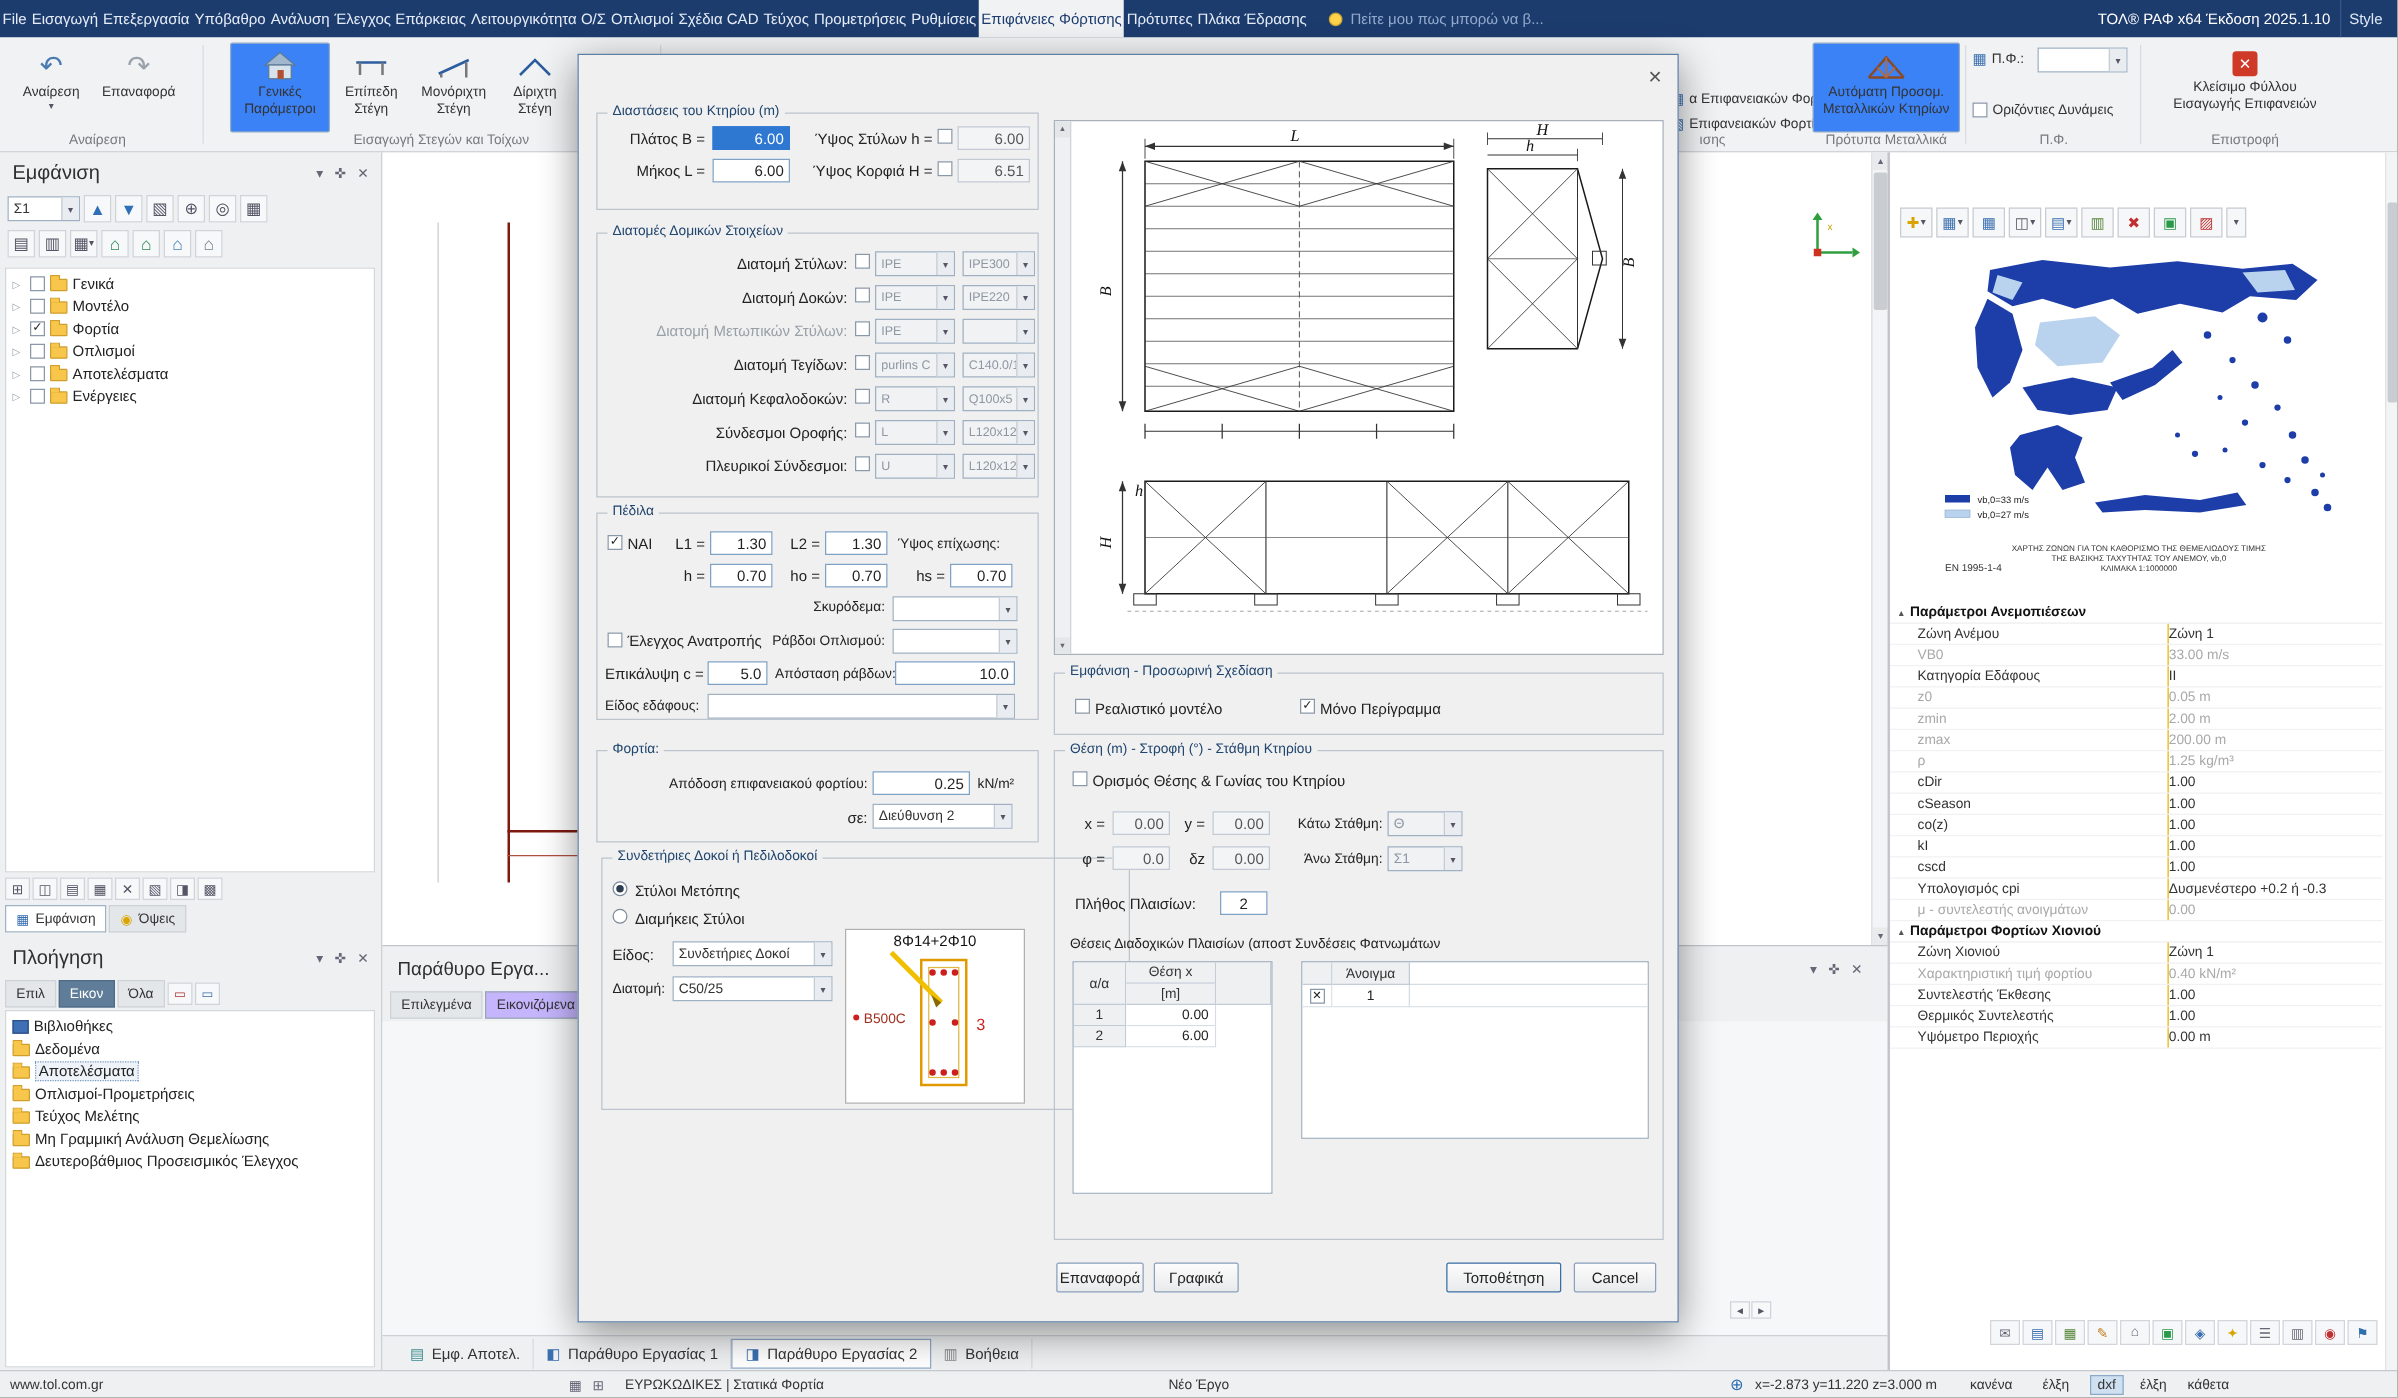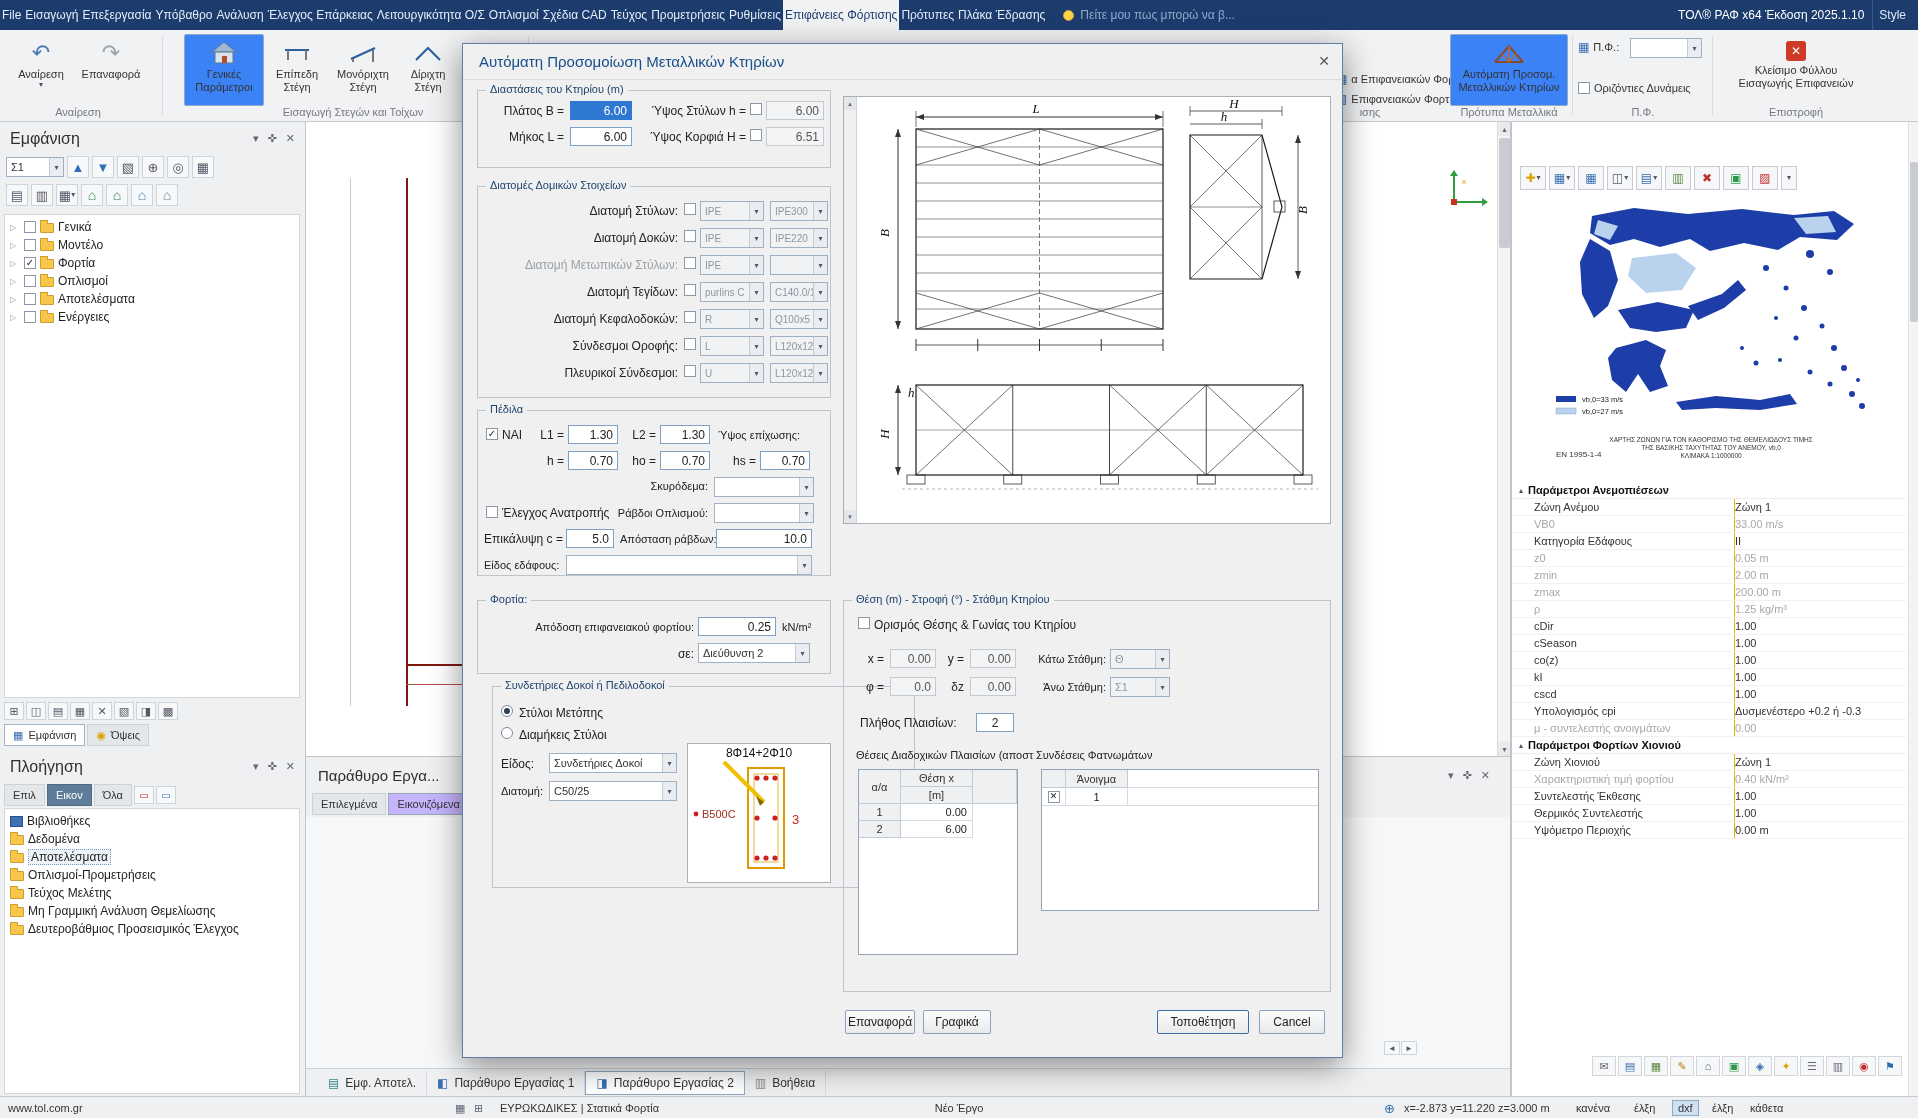--- a/index.html
+++ b/index.html
@@ -662,23 +662,20 @@
       <span class="ptool2" style="color:#667">▥</span>
       <span class="ptool2" style="color:#c03030">◉</span>
       <span class="ptool2" style="color:#2e6fae">⚑</span>
     </div>
     <div class="vscroll" style="left:396px;top:0;width:10px;height:974px;border-left:1px solid #e0e2e4">
       <span class="sb-th" style="left:1px;width:8px;top:40px;height:160px"></span>
     </div>
   </div>
 
   <div class="dialog">
-    <div class="dlg-title">
-      <span>Αυτόματη Προσομοίωση Μεταλλικών Κτηρίων</span>
-    </div>
     <span class="dlg-x">✕</span>
 
     <div class="grp" style="left:14px;top:46px;width:354px;height:78px">
       <span class="grp-lg">Διαστάσεις του Κτηρίου (m)</span>
       <span class="lbl r" style="left:4px;top:13px;width:82px">Πλάτος B =</span>
       <span class="inp sel" style="left:92px;top:10px;width:62px">6.00</span>
       <span class="lbl r" style="left:158px;top:13px;width:110px">Ύψος Στύλων h =</span>
       <span class="cb" style="position:absolute;left:272px;top:12px"></span>
       <span class="inp ds" style="left:288px;top:10px;width:58px">6.00</span>
       <span class="lbl r" style="left:4px;top:39px;width:82px">Μήκος L =</span>
@@ -812,21 +809,21 @@
       <span class="lbl r s" style="left:4px;top:20px;width:212px">Απόδοση επιφανειακού φορτίου:</span>
       <span class="inp" style="left:220px;top:16px;width:78px">0.25</span>
       <span class="lbl s" style="left:304px;top:20px">kN/m²</span>
       <span class="lbl r" style="left:150px;top:46px;width:66px">σε:</span>
       <div class="combo" style="position:absolute;left:220px;top:42px;width:112px">
           <span class="v">Διεύθυνση 2</span>
           <span class="dd">▾</span>
         </div>
     </div>
 
-    <div class="grp" style="left:29px;top:642px;width:423px;height:202px">
+    <div class="grp" style="left:18px;top:642px;width:423px;height:202px">
       <span class="grp-lg">Συνδετήριες Δοκοί ή Πεδιλοδοκοί</span>
       <span class="radio sel" style="position:absolute;left:8px;top:18px"></span>
       <span class="lbl" style="left:26px;top:19px">Στύλοι Μετόπης</span>
       <span class="radio" style="position:absolute;left:8px;top:40px"></span>
       <span class="lbl" style="left:26px;top:41px">Διαμήκεις Στύλοι</span>
       <span class="lbl" style="left:8px;top:70px">Είδος:</span>
       <div class="combo" style="position:absolute;left:56px;top:66px;width:128px">
           <span class="v">Συνδετήριες Δοκοί</span>
           <span class="dd">▾</span>
         </div>
@@ -939,20 +936,27 @@
         <text x="50" y="300" class="dimt">h</text>
         <rect x="49" y="378" width="18" height="9" fill="none" stroke="#333" stroke-width="0.8"></rect>
         <rect x="145.75" y="378" width="18" height="9" fill="none" stroke="#333" stroke-width="0.8"></rect>
         <rect x="242.5" y="378" width="18" height="9" fill="none" stroke="#333" stroke-width="0.8"></rect>
         <rect x="339.25" y="378" width="18" height="9" fill="none" stroke="#333" stroke-width="0.8"></rect>
         <rect x="436" y="378" width="18" height="9" fill="none" stroke="#333" stroke-width="0.8"></rect>
         <line x1="44" y1="392" x2="460" y2="392" stroke="#888" stroke-width="0.6" stroke-dasharray="3,3"></line>
       </svg>
     </div>
 
+    <div class="grp" style="left:380px;top:494px;width:488px;height:50px">
+      <span class="grp-lg">Εμφάνιση - Προσωρινή Σχεδίαση</span>
+      <span class="cb" style="position:absolute;left:16px;top:20px"></span>
+      <span class="lbl" style="left:32px;top:21px">Ρεαλιστικό μοντέλο</span>
+      <span class="cb ck" style="position:absolute;left:196px;top:20px"></span>
+      <span class="lbl" style="left:212px;top:21px">Μόνο Περίγραμμα</span>
+    </div>
 
     <div class="grp" style="left:380px;top:556px;width:488px;height:392px">
       <span class="grp-lg">Θέση (m) - Στροφή (°) - Στάθμη Κτηρίου</span>
       <span class="cb" style="position:absolute;left:14px;top:16px"></span>
       <span class="lbl" style="left:30px;top:17px">Ορισμός Θέσης &amp; Γωνίας του Κτηρίου</span>
 
       <span class="lbl r" style="left:16px;top:51px;width:24px">x =</span>
       <span class="inp ds" style="left:46px;top:48px;width:46px">0.00</span>
       <span class="lbl r" style="left:100px;top:51px;width:20px">y =</span>
       <span class="inp ds" style="left:126px;top:48px;width:46px">0.00</span>

